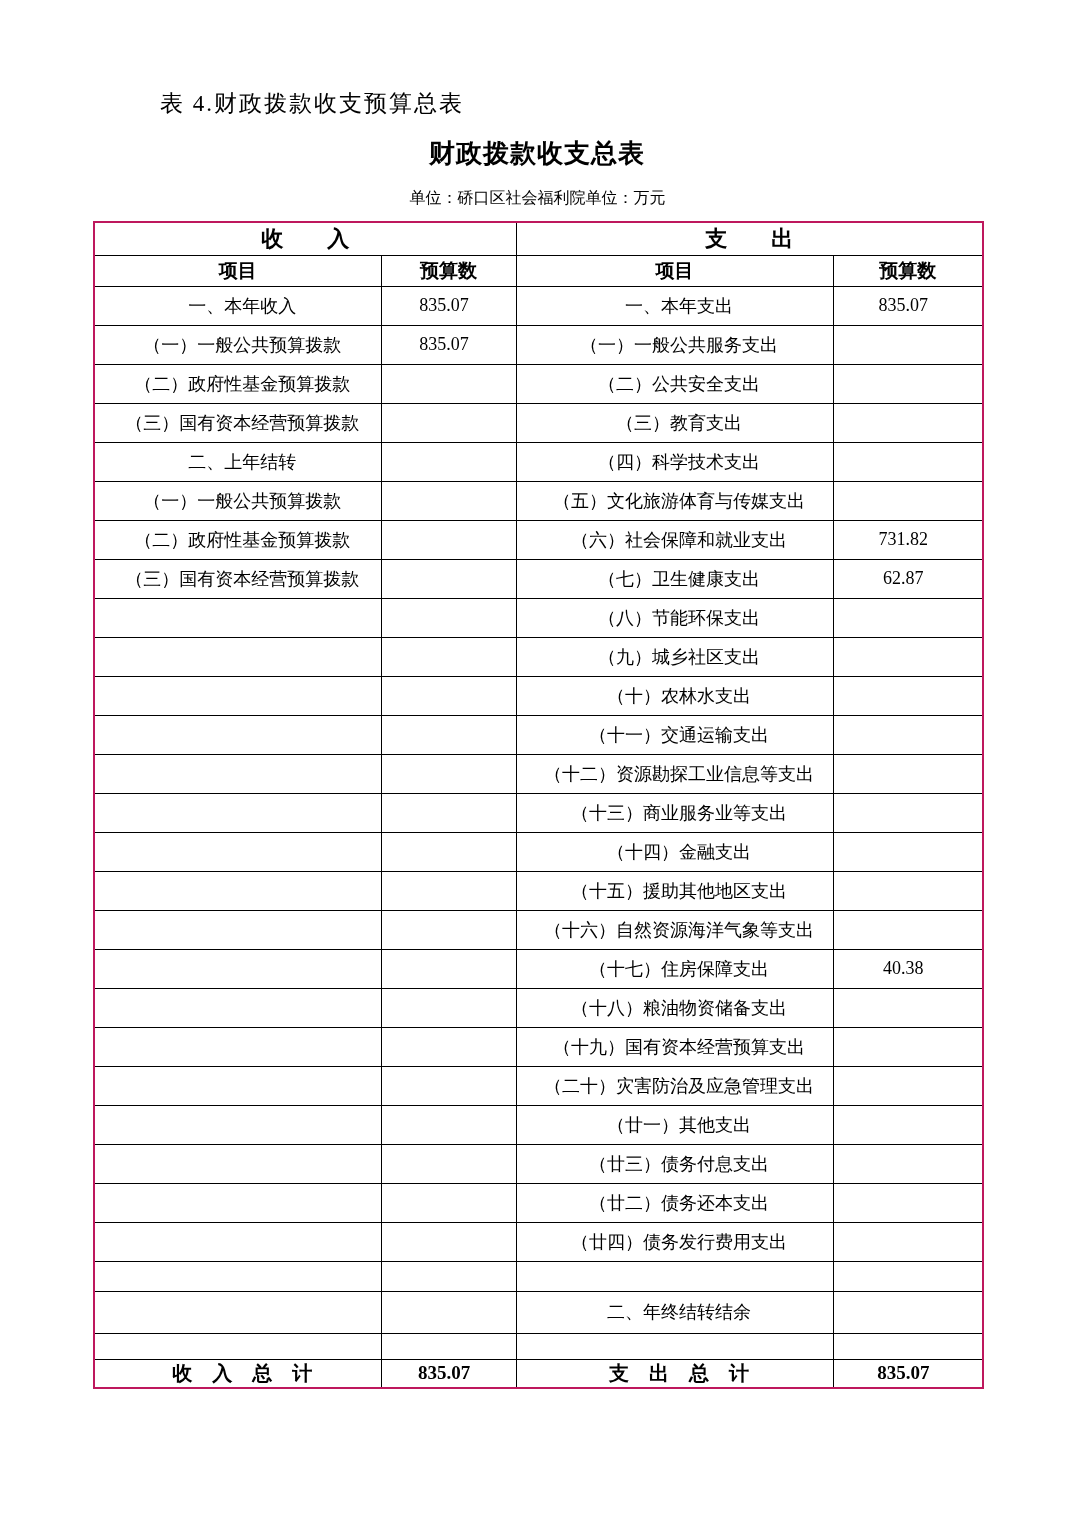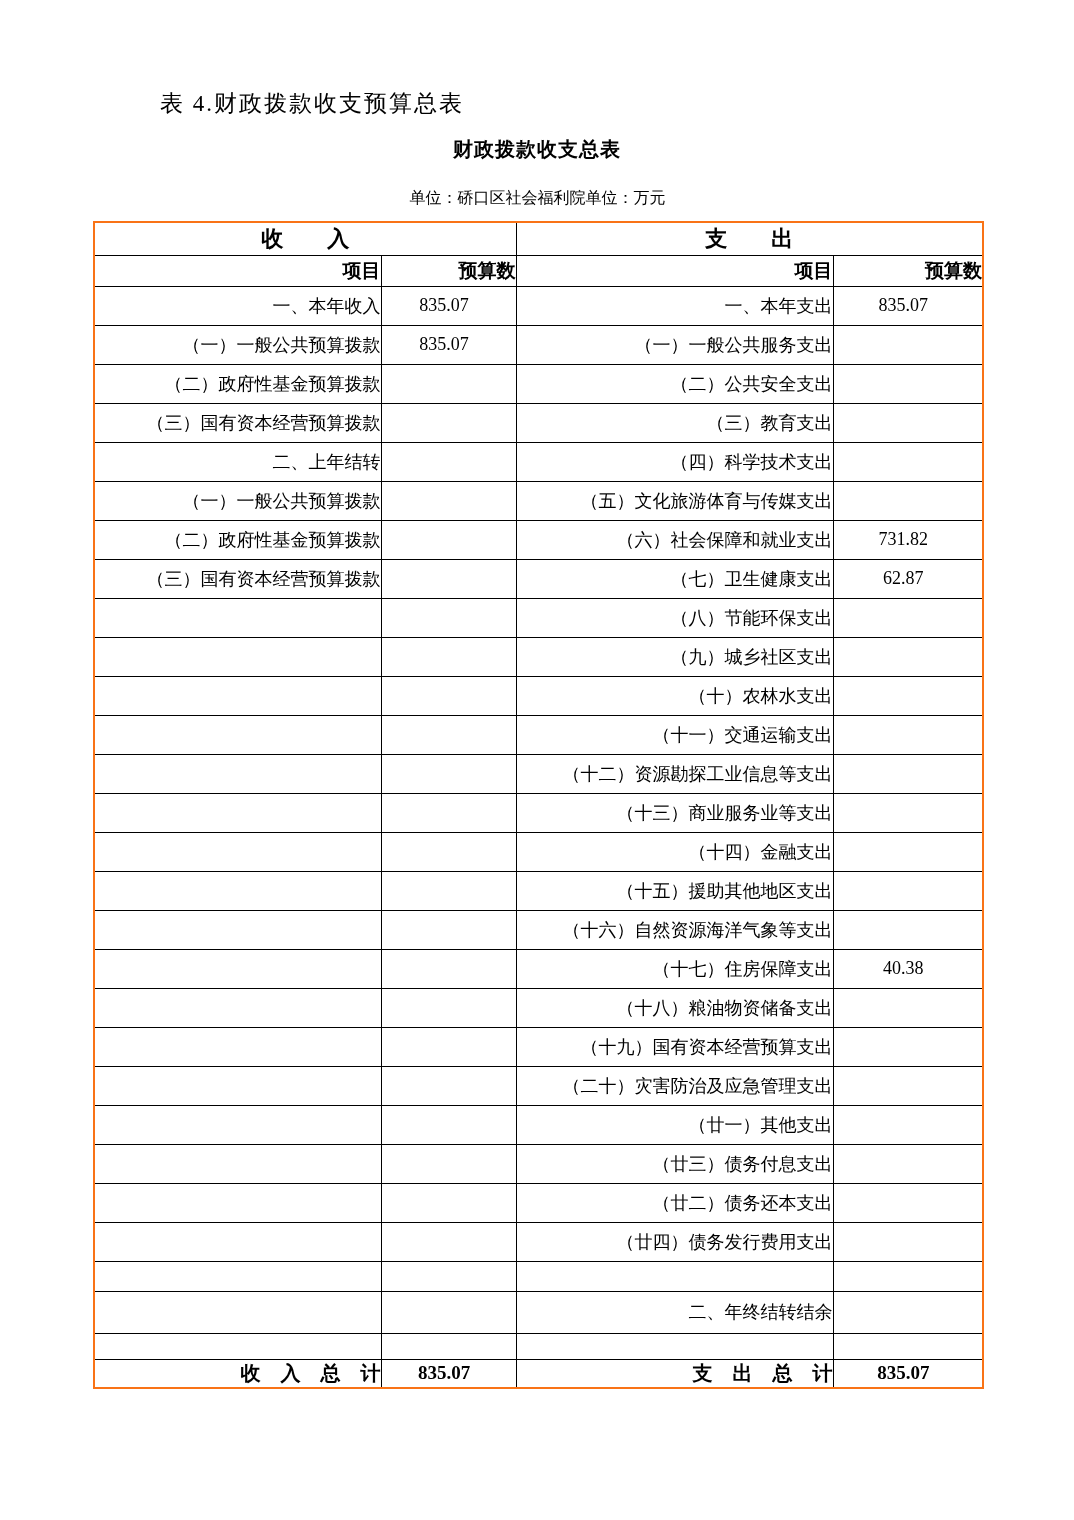--- a/index.html
+++ b/index.html
@@ -19,66 +19,66 @@
     font-size: 23px;
     letter-spacing: 2px;
     font-weight: 400;
   }
   .main-title {
     position: absolute;
     left: 0;
     top: 136px;
     width: 1074px;
     text-align: center;
-    font-size: 20px;
+    font-size: 26px;
     font-weight: bold;
     letter-spacing: 1px;
   }
   .unit-row {
     position: absolute;
     left: 93px;
     top: 188px;
     width: 889px;
     display: flex;
     justify-content: center;
     font-size: 16px;
   }
   table.budget-table {
     position: absolute;
     left: 93px;
     top: 221px;
     width: 889px;
     border-collapse: collapse;
     table-layout: fixed;
-    border: 2px solid #f97316;
+    border: 2px solid #be185d;
   }
   .budget-table th, .budget-table td {
     border: 1px solid #000;
     vertical-align: middle;
     overflow: hidden;
     white-space: nowrap;
   }
   tr.group-header th {
     height: 33px;
     font-size: 22px;
     font-weight: bold;
     text-align: center;
   }
   tr.col-header th {
     height: 31px;
     font-size: 19px;
     font-weight: bold;
-    text-align: right;
+    text-align: center;
   }
   tbody tr { height: 39px; }
   tbody tr:nth-child(26) { height: 30px; }
   tbody tr:nth-child(27) { height: 42px; }
   tbody tr:nth-child(28) { height: 26px; }
   tbody td { font-size: 18px; }
-  td.item { text-align: right; padding-left: 9px; }
+  td.item { text-align: center; padding-left: 9px; }
   td.num  { text-align: center; padding-right: 9px; }
   tfoot tr { height: 25px; }
   tfoot td { font-size: 20px; font-weight: bold; }
   tfoot td.num { font-size: 19px; }
 </style>
 </head>
 <body>
 
 <div class="doc-label">表 4.财政拨款收支预算总表</div>
 <div class="main-title">财政拨款收支总表</div>

